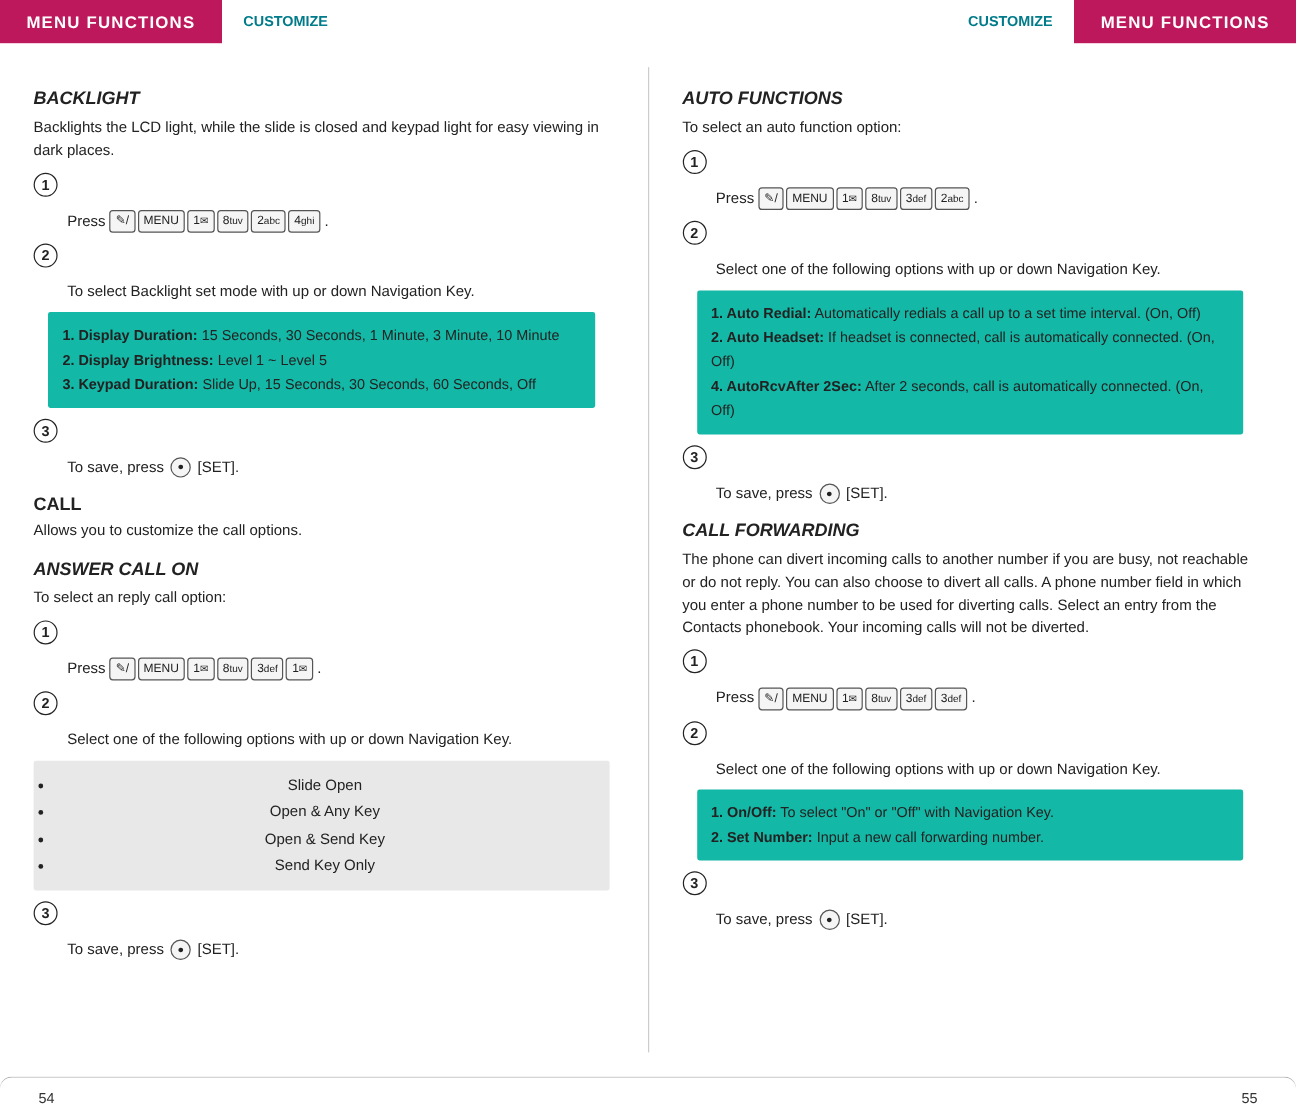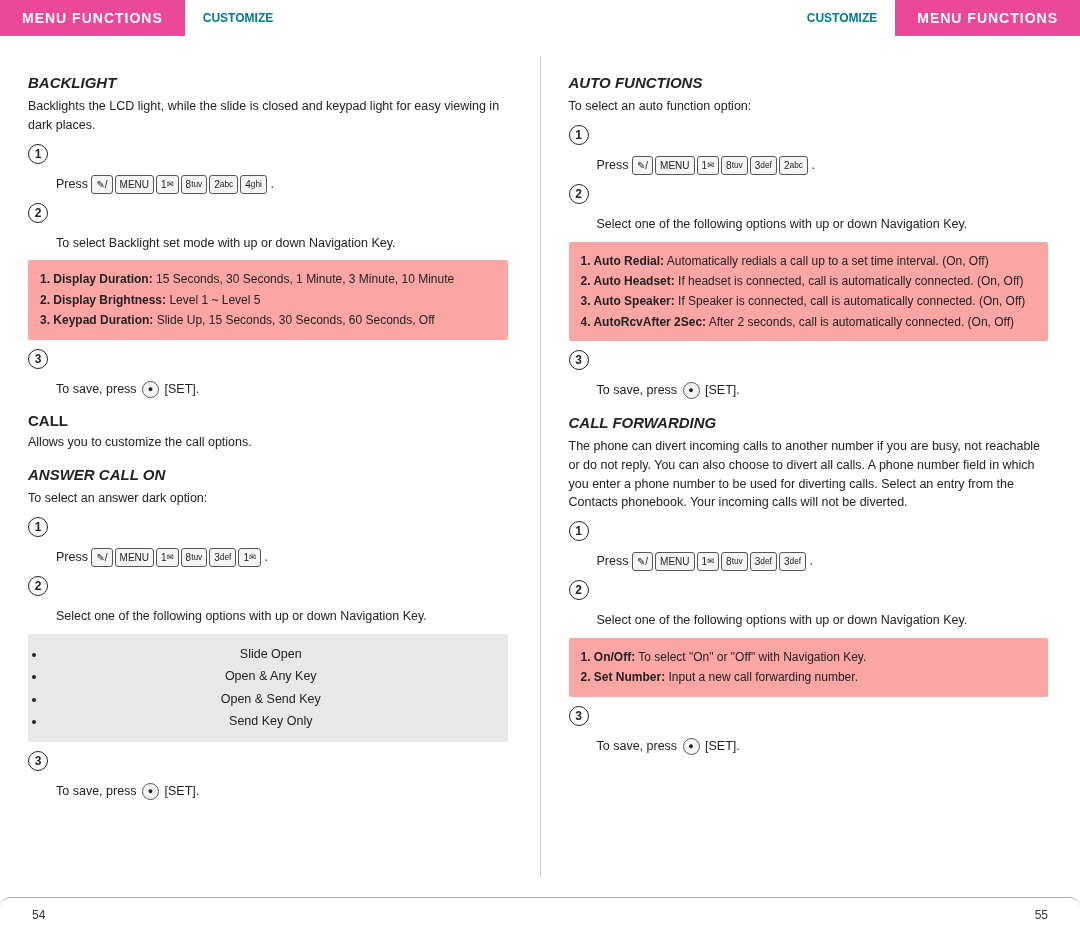--- a/index.html
+++ b/index.html
@@ -29,21 +29,21 @@
     .header-left, .header-right {
       display: flex;
       flex-direction: row;
       align-items: center;
       flex: 1;
     }
     .header-right {
       justify-content: flex-end;
     }
     .header-tab {
-      background: #ec4899;
+      background: #be185d;
       color: #fff;
       font-weight: bold;
       font-size: 14px;
       padding: 10px 22px;
       letter-spacing: 1px;
       text-transform: uppercase;
     }
     .header-customize {
       color: #007b8a;
       font-weight: bold;
@@ -126,24 +126,24 @@
       border: 1px solid #555;
       border-radius: 3px;
       font-size: 10px;
       padding: 1px 4px;
       background: #f5f5f5;
       color: #222;
       white-space: nowrap;
     }
     
     .info-box {
-      background: #fca5a5;
+      background: #14b8a6;
       border-radius: 2px;
       padding: 9px 12px;
-      margin: 8px 0;
+      margin: 8px 12px;
       font-size: 12px;
       line-height: 1.7;
     }
     .info-box .info-item {
       display: block;
     }
     .info-box .info-item b {
       font-weight: bold;
     }
     
@@ -251,21 +251,21 @@
         </div>
       </div>
 
       <div>
         <div class="section-title-bold">CALL</div>
         <div class="section-desc">Allows you to customize the call options.</div>
       </div>
 
       <div>
         <div class="section-title-italic">ANSWER CALL ON</div>
-        <div class="section-desc">To select an answer dark option:</div>
+        <div class="section-desc">To select an reply call option:</div>
 
         <div class="step">
           <span class="step-num">1</span>
           <span class="step-content">
             <span>Press </span>
             <span class="key-icons">
               <span class="key-icon">✎/</span>
               <span class="key-icon">MENU</span>
               <span class="key-icon">1<sub>✉</sub></span>
               <span class="key-icon">8<sub>tuv</sub></span>
@@ -328,23 +328,20 @@
         </div>
 
         <div class="info-box">
           <span class="info-item">
             <b>1. Auto Redial:</b> Automatically redials a call up to a set time interval. (On, Off)
           </span>
           <span class="info-item">
             <b>2. Auto Headset:</b> If headset is connected, call is automatically connected. (On, Off)
           </span>
           <span class="info-item">
-            <b>3. Auto Speaker:</b> If Speaker is connected, call is automatically connected. (On, Off)
-          </span>
-          <span class="info-item">
             <b>4. AutoRcvAfter 2Sec:</b> After 2 seconds, call is automatically connected. (On, Off)
           </span>
         </div>
 
         <div class="step">
           <span class="step-num">3</span>
           <span class="step-content">
             To save, press <span class="set-icon">●</span> [SET].
           </span>
         </div>

